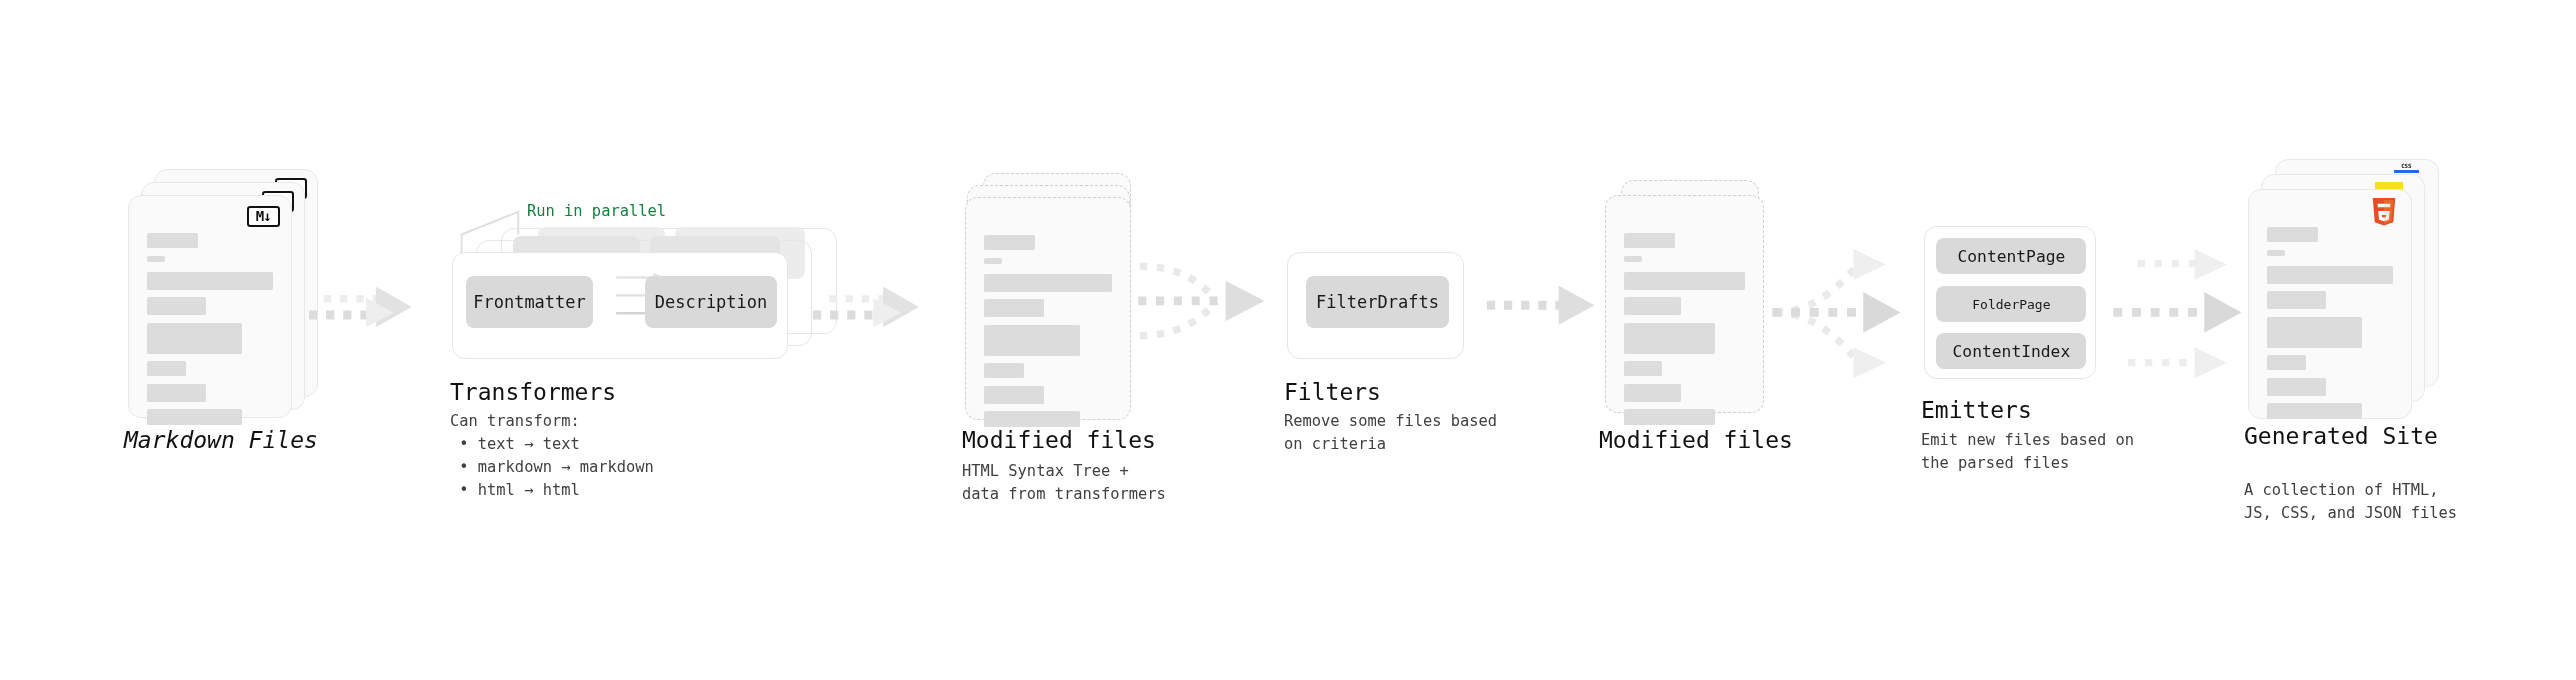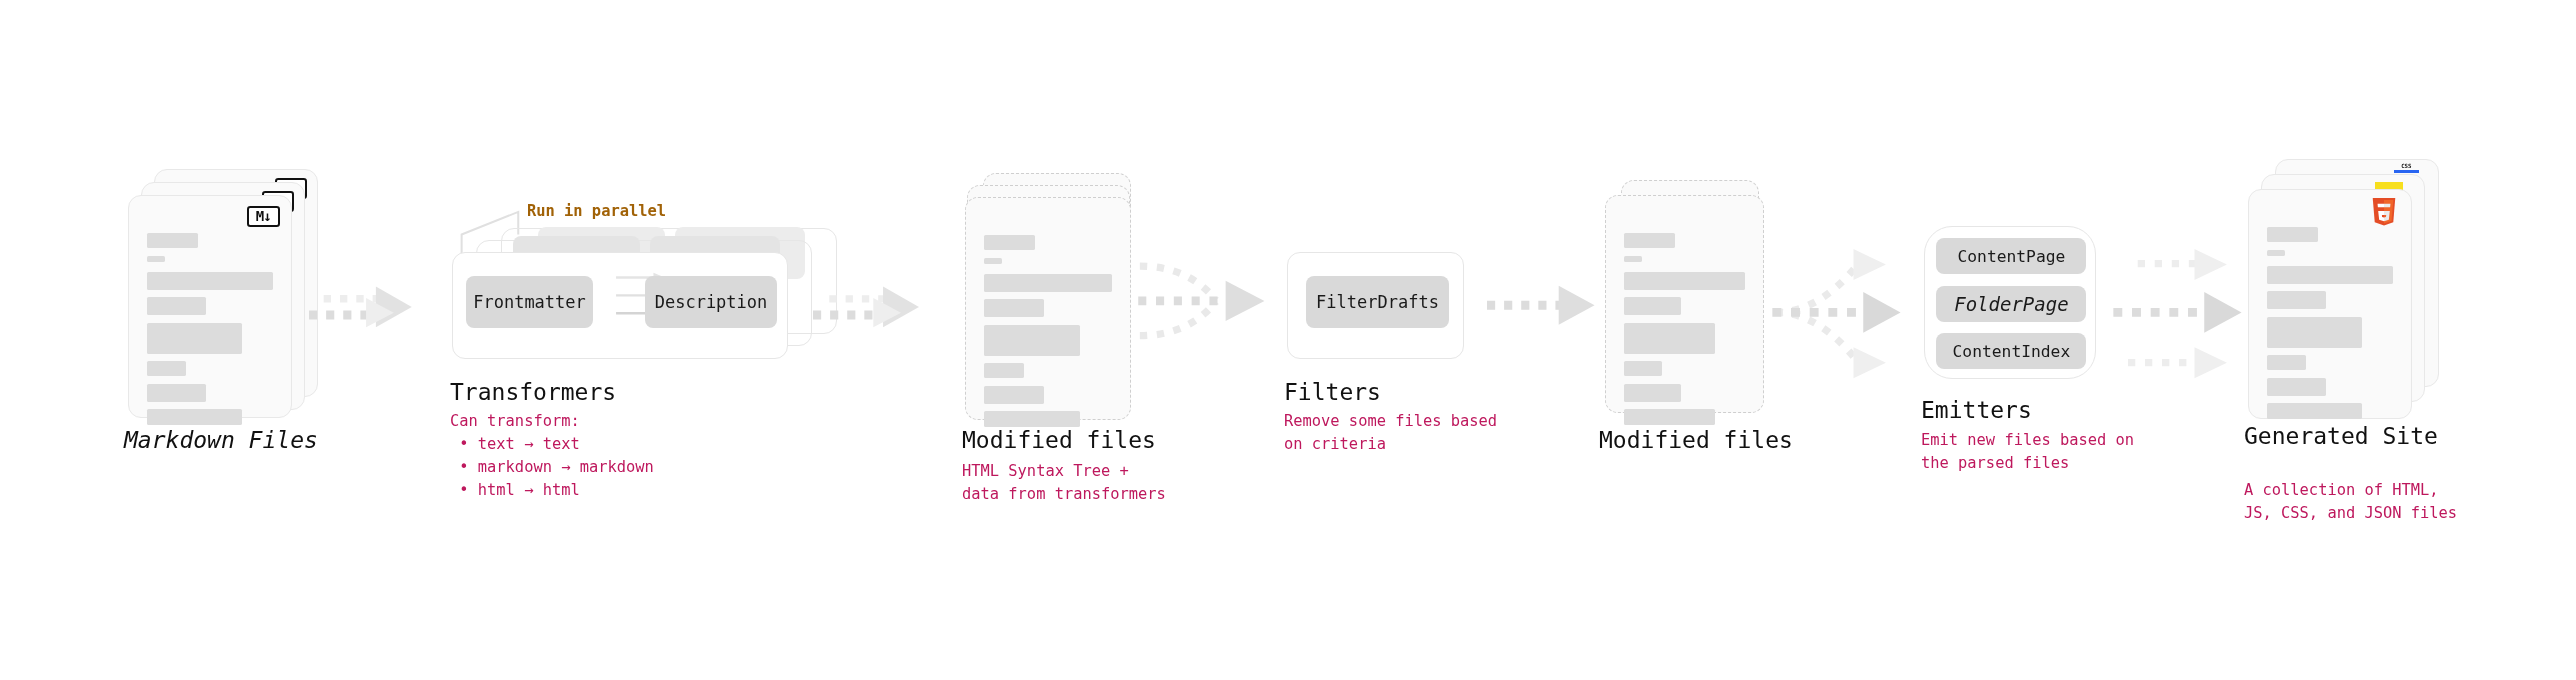--- a/index.html
+++ b/index.html
@@ -90,30 +90,29 @@
   .cap-title {
     position: absolute;
     font-size: 23px;
     color: #111;
     white-space: nowrap;
     letter-spacing: 0px;
   }
   .cap-sub {
     position: absolute;
     font-size: 15.4px;
-    color: #be185d;
+    color: #404040;
     line-height: 23px;
     white-space: pre;
   }
   .cap-note {
     position: absolute;
     font-size: 15.4px;
-    color: #a16207;
+    color: #15803d;
     white-space: nowrap;
-    font-weight: bold;
   }
 
   svg { position: absolute; overflow: visible; }
 </style>
 </head>
 <body>
 
 <div id="stage">
 
   <div class="doc-stack">
@@ -244,23 +243,23 @@
 
   <svg class="abs" style="left:1772px; top:241px;" width="163" height="142" viewBox="0 0 200 175">
     <path d="M 4,88 Q 58,88 106,28" fill="none" stroke="#eaeaea" stroke-width="9" stroke-dasharray="9 12"></path>
     <polygon points="100,10 140,29 100,48" fill="#efefef"></polygon>
     <path d="M 4,88 Q 58,88 106,150" fill="none" stroke="#eaeaea" stroke-width="9" stroke-dasharray="9 12"></path>
     <polygon points="100,131 140,150 100,169" fill="#efefef"></polygon>
     <line x1="0" y1="88" x2="118" y2="88" stroke="#dcdcdc" stroke-width="11" stroke-dasharray="11 12"></line>
     <polygon points="112,63 158,88 112,113" fill="#d9d9d9"></polygon>
   </svg>
 
-  <div class="box" style="left:1924px; top:226px; width:172px; height:153px;border-radius:28px;">
+  <div class="box" style="left:1924px; top:226px; width:172px; height:153px;">
     <div class="pill" style="left:11.4px; top:11.4px; width:150px; height:36px; font-size:16.3px;">ContentPage</div>
-    <div class="pill" style="left:11.4px; top:59px; width:150px; height:36px; font-size:19px;font-style:italic;">FolderPage</div>
+    <div class="pill" style="left:11.4px; top:59px; width:150px; height:36px; font-size:13px;">FolderPage</div>
     <div class="pill" style="left:11.4px; top:106px; width:150px; height:36px; font-size:16.3px;">ContentIndex</div>
   </div>
   <div class="cap-title" style="left:1921px; top:397px;">Emitters</div>
   <div class="cap-sub" style="left:1921px; top:429px;">Emit new files based on
 the parsed files</div>
 
   <svg class="abs" style="left:2113px; top:241px;" width="163" height="142" viewBox="0 0 200 175">
     <line x1="30" y1="28" x2="104" y2="28" stroke="#ededed" stroke-width="9" stroke-dasharray="9 12"></line>
     <polygon points="100,10 140,29 100,48" fill="#efefef"></polygon>
     <line x1="0" y1="88" x2="118" y2="88" stroke="#dcdcdc" stroke-width="11" stroke-dasharray="11 12"></line>

